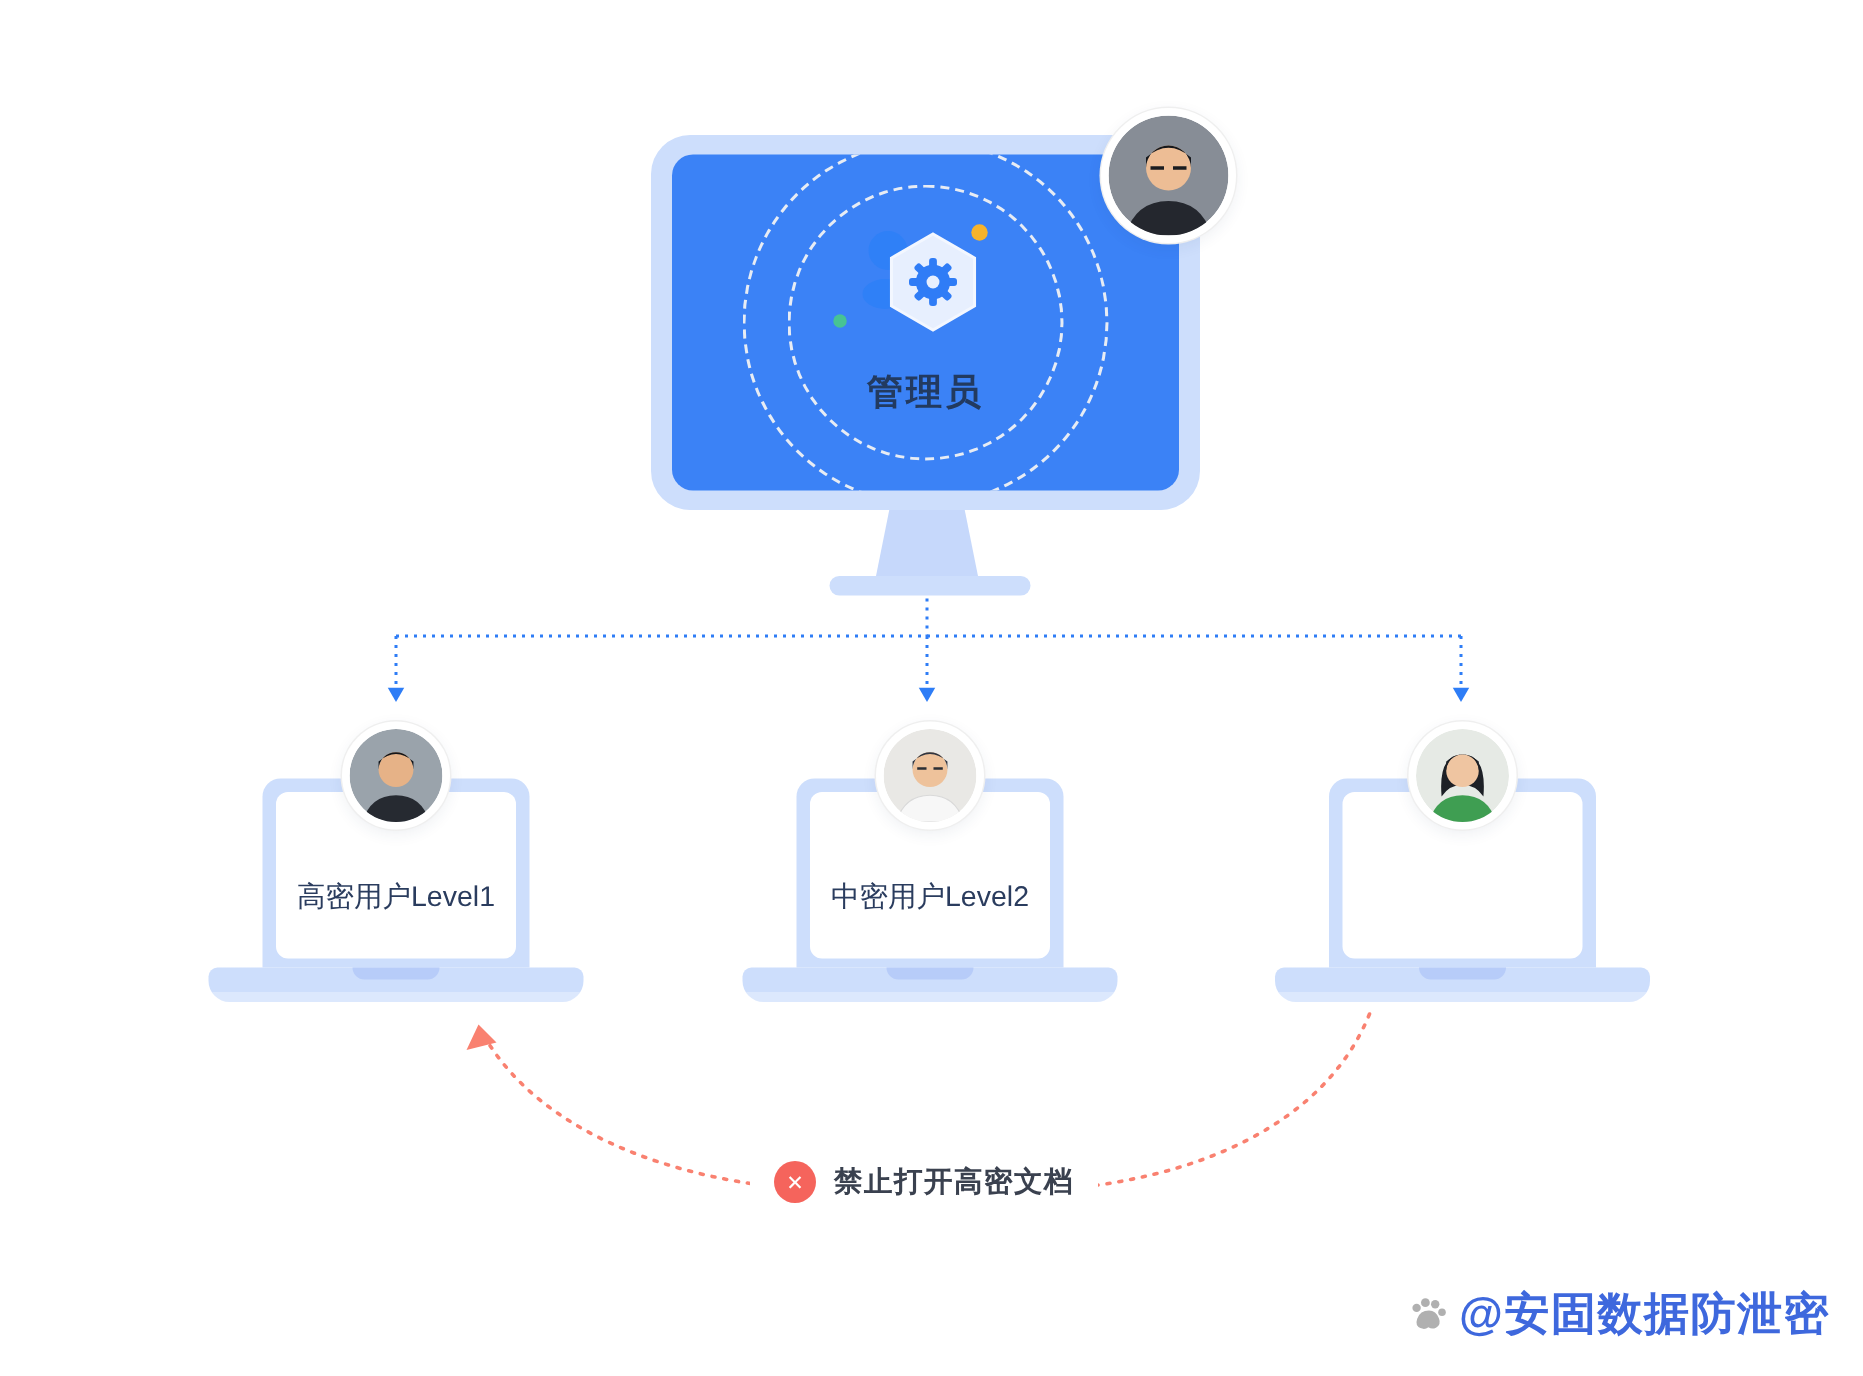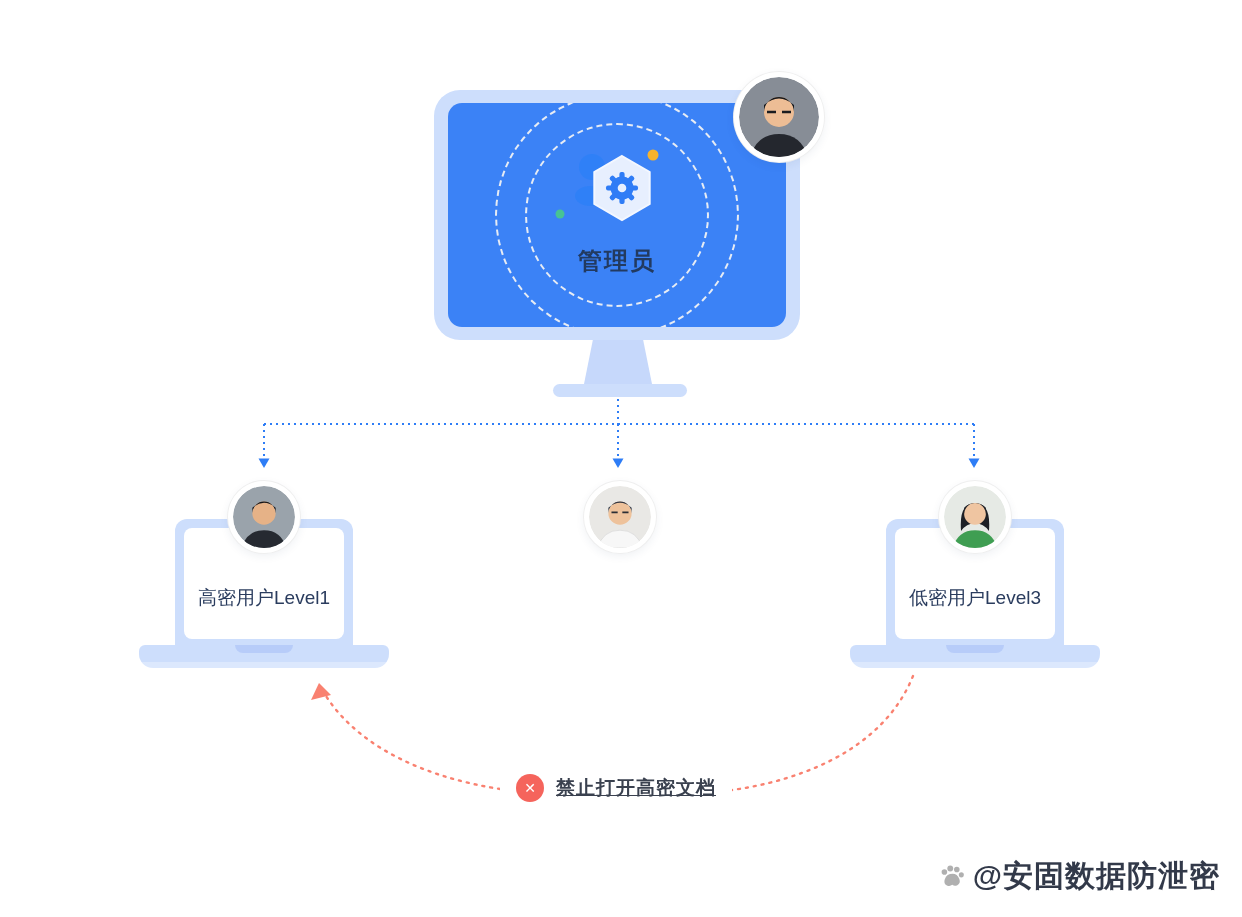--- a/index.html
+++ b/index.html
@@ -99,29 +99,29 @@
     position: absolute; left: 500px; top: 770px;
     display: flex; align-items: center; gap: 12px;
     background: #ffffff; padding: 4px 16px;
   }
   .x-badge {
     width: 28px; height: 28px; border-radius: 50%;
     background: #f5645c; color: #fff;
     display: flex; align-items: center; justify-content: center;
     font-size: 14px; font-weight: 700; flex: none;
   }
-  .restriction-text { font-size: 19px; font-weight: 700; color: #3a414f; letter-spacing: 1px; text-decoration: underline; }
+  .restriction-text { font-size: 19px; font-weight: 700; color: #3a414f; letter-spacing: 1px; }
 
   
   .watermark {
     position: absolute; right: 22px; top: 856px;
     display: flex; align-items: center; gap: 5px;
     opacity: .85;
   }
-  .watermark-text { font-size: 30px; font-weight: 700; color: #0f172a; letter-spacing: 1px; }
+  .watermark-text { font-size: 30px; font-weight: 700; color: #1d4ed8; letter-spacing: 1px; }
 </style>
 </head>
 <body>
 
 <div class="page">
 
   <div class="monitor">
     <div class="monitor-screen">
       <div class="dashed-circle dc-big"></div>
       <div class="dashed-circle dc-small"></div>
@@ -193,34 +193,42 @@
   </div>
   <div class="avatar avatar-u0">
     <svg viewBox="0 0 80 80" class="av-m1">
       <circle class="av-bg" cx="40" cy="40" r="40"></circle>
       <path class="av-body" d="M11 80 q7-23 29-23 t29 23 z"></path>
       <circle class="av-head" cx="40" cy="35" r="15"></circle>
       <path class="av-hair" d="M25 35 a15 15 0 0 1 30 0 v-7 q-15 -13 -30 0 z"></path>
     </svg>
   </div>
 
+  <div class="laptop laptop-1">
+    <div class="laptop-screen">
+      <div class="laptop-screen-inner"></div>
+      <div class="laptop-label">中密用户Level2</div>
+    </div>
+    <div class="laptop-base">
+      <div class="laptop-notch"></div>
+    </div>
+  </div>
   <div class="avatar avatar-u1">
     <svg viewBox="0 0 80 80" class="av-m2">
       <circle class="av-bg" cx="40" cy="40" r="40"></circle>
       <path class="av-body" d="M11 80 q7-23 29-23 t29 23 z"></path>
       <circle class="av-head" cx="40" cy="35" r="15"></circle>
       <path class="av-hair" d="M25 35 a15 15 0 0 1 30 0 v-7 q-15 -13 -30 0 z"></path>
       <path d="M29 34 h8 m6 0 h8" stroke="#2b2e35" stroke-width="2.2" fill="none"></path>
     </svg>
   </div>
 
   <div class="laptop laptop-2">
     <div class="laptop-screen">
       <div class="laptop-screen-inner"></div>
-      <div class="laptop-label">低密用户Level3</div>
     </div>
     <div class="laptop-base">
       <div class="laptop-notch"></div>
     </div>
   </div>
   <div class="avatar avatar-u2">
     <svg viewBox="0 0 80 80" class="av-w1">
       <circle class="av-bg" cx="40" cy="40" r="40"></circle>
       <path class="av-hair" d="M22 58 q-3 -36 18 -36 t18 36 q-7 -10 -18 -10 t-18 10 z"></path>
       <path class="av-body" d="M11 80 q7-23 29-23 t29 23 z"></path>

